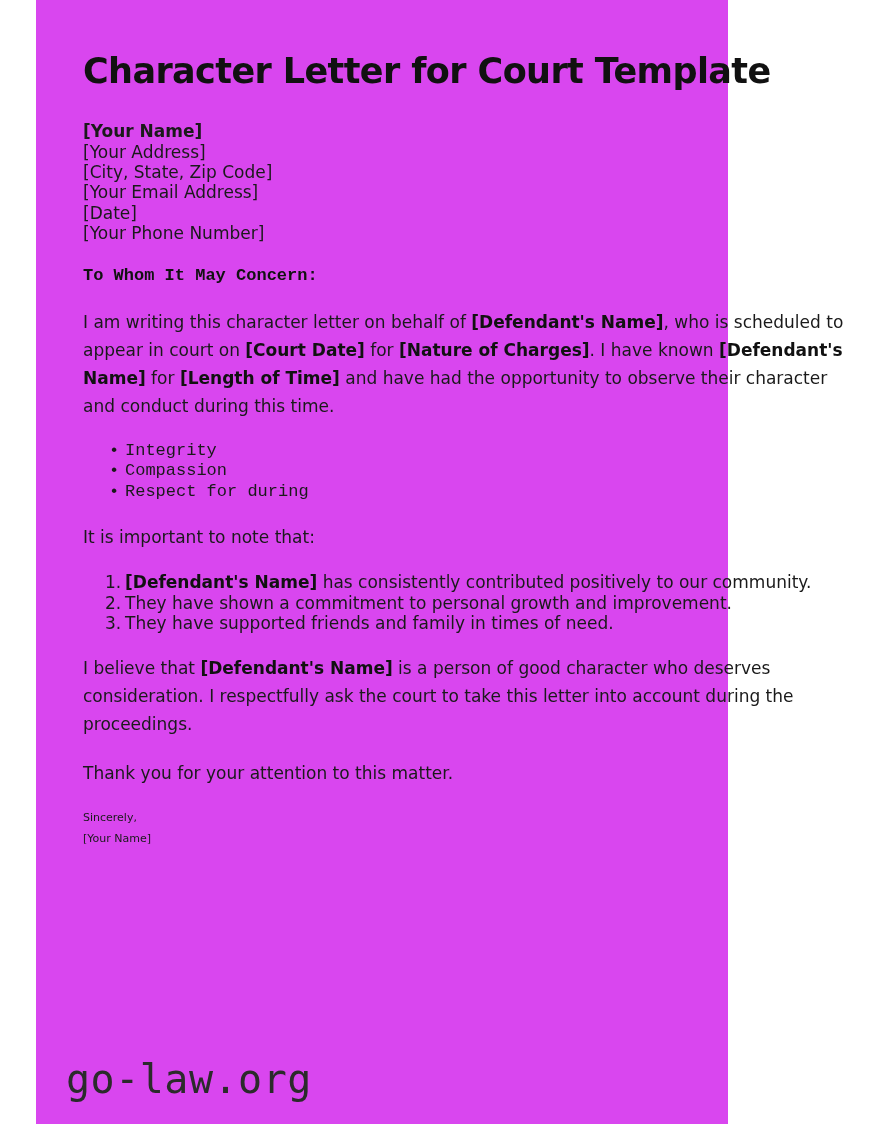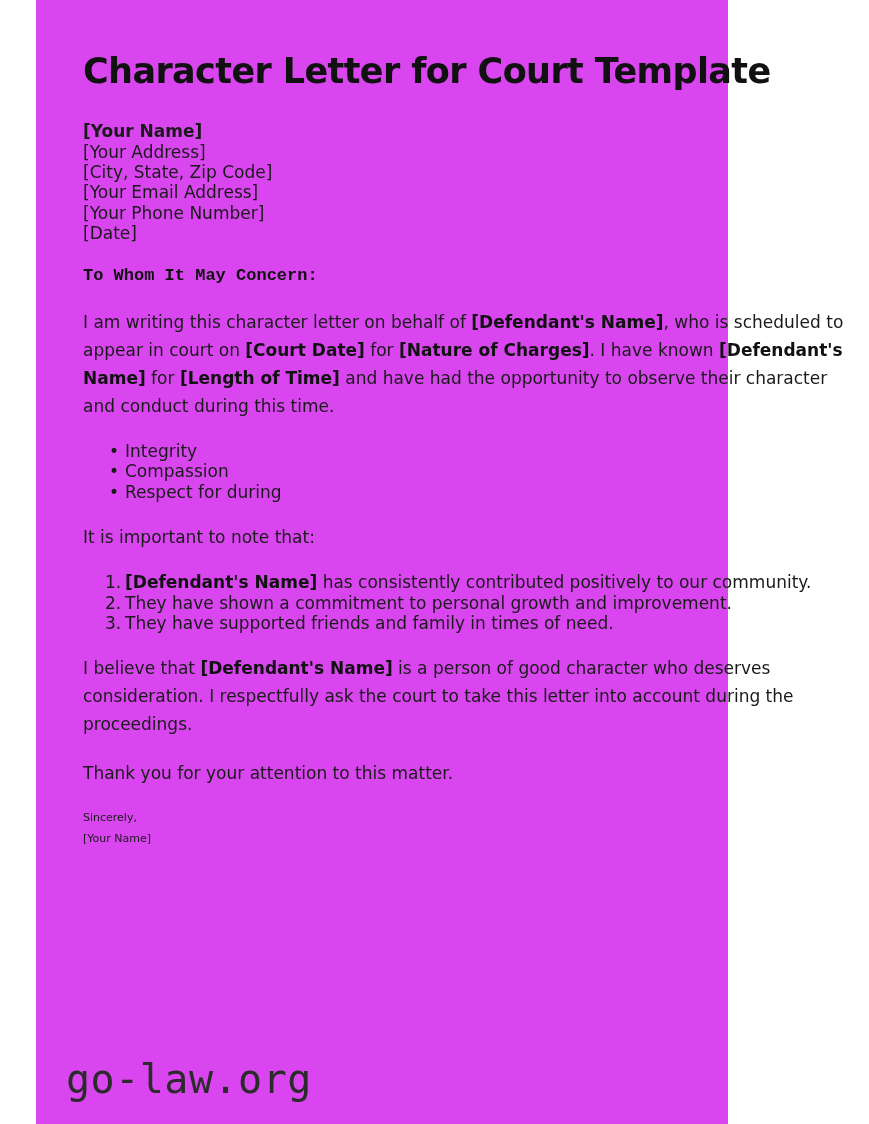--- a/index.html
+++ b/index.html
@@ -80,20 +80,21 @@
     margin: 0 0 21px 0;
     padding: 0;
     list-style: none;
   }
   ul.bullets li {
     position: relative;
     font-size: 17px;
     line-height: 20.4px;
     padding-left: 42px;
     color: #1a1a1a;
+    font-family: Liberation Mono, monospace;
   }
   ul.bullets li::before {
     content: "\2022";
     position: absolute;
     left: 26px;
     top: 0;
     font-size: 17px;
     line-height: 20.4px;
   }
 
@@ -150,22 +151,22 @@
 
   <div class="doc">
 
     <h1 class="doc-title">Character Letter for Court Template</h1>
 
     <div class="addr-block">
       <div class="addr-line strong">[Your Name]</div>
       <div class="addr-line">[Your Address]</div>
       <div class="addr-line">[City, State, Zip Code]</div>
       <div class="addr-line">[Your Email Address]</div>
+      <div class="addr-line">[Date]</div>
       <div class="addr-line">[Your Phone Number]</div>
-      <div class="addr-line">[Date]</div>
     </div>
 
     <div class="salutation">To Whom It May Concern:</div>
 
     <p class="body-par">I am writing this character letter on behalf of <b>[Defendant's Name]</b>, who is scheduled to appear in court on <b>[Court Date]</b> for <b>[Nature of Charges]</b>. I have known <b>[Defendant's Name]</b> for <b>[Length of Time]</b> and have had the opportunity to observe their character and conduct during this time.</p>
 
 
     <ul class="bullets">
         <li>Integrity</li>
         <li>Compassion</li>

